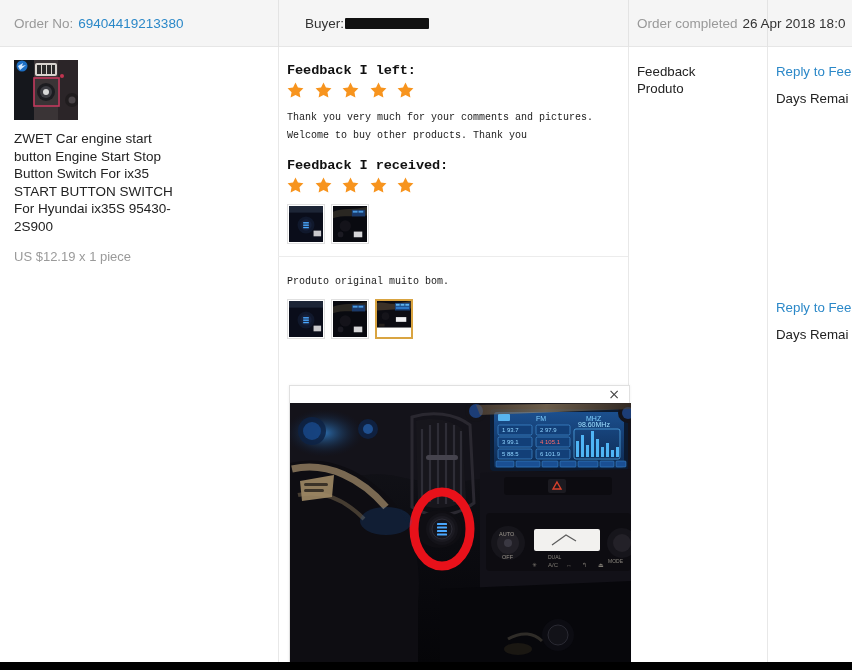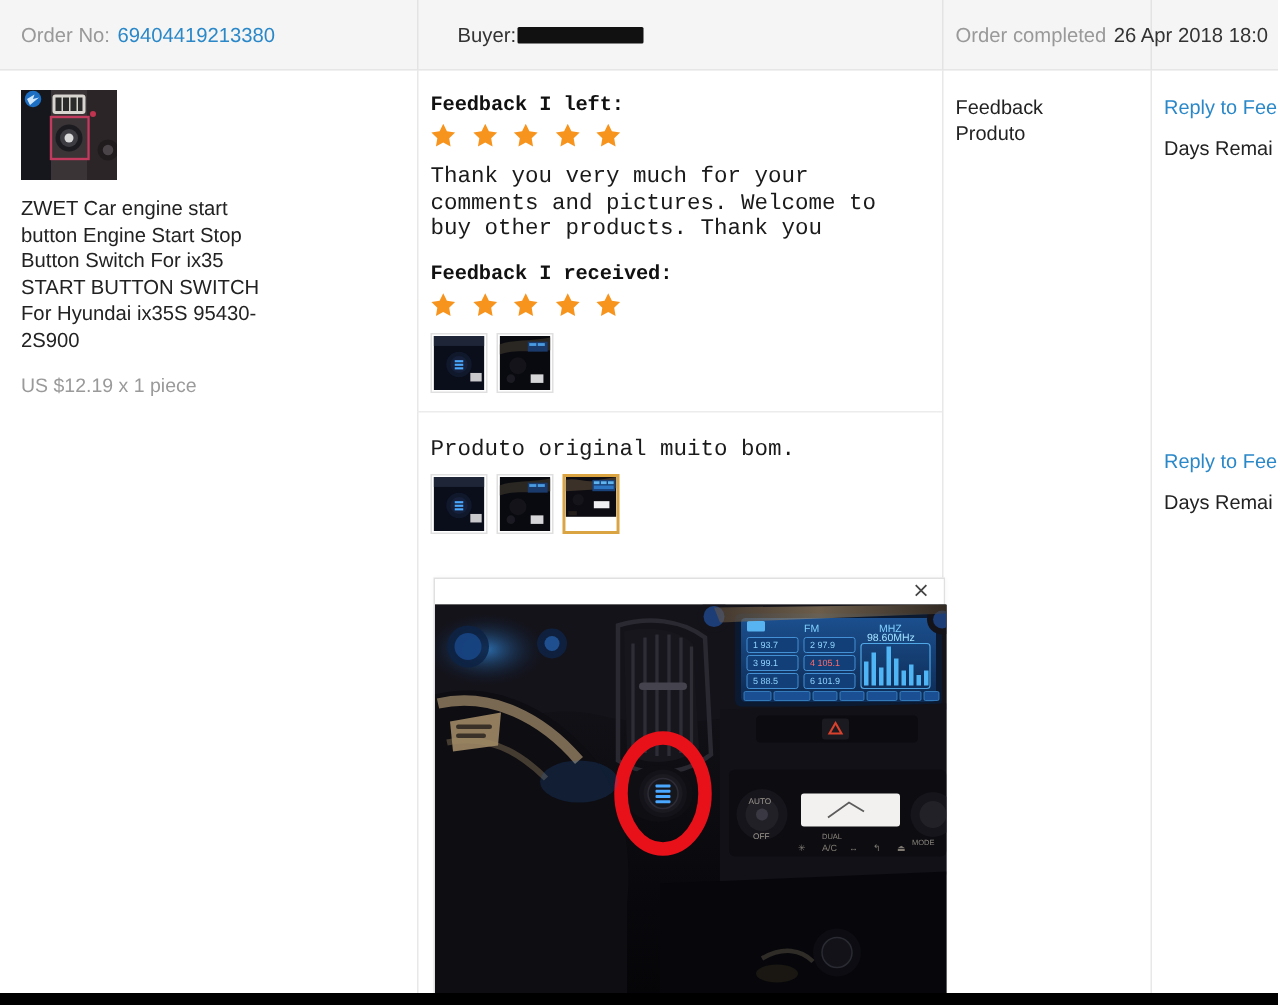--- a/index.html
+++ b/index.html
@@ -120,21 +120,21 @@
   .fb-head {
     font-size: 13.6px;
     font-weight: bold;
     color: #111;
     margin: 0 0 4px 0;
     letter-spacing: -0.1px;
   }
   .stars { line-height: 1; margin: 2px 0 7px 0; white-space: nowrap; }
   .stars svg { display: inline-block; margin-right: 1px; }
   .fb-text {
-    font-size: 15px;
+    font-size: 10px;
     line-height: 17.5px;
     color: #1a1a1a;
     margin: 0 0 14px 0;
     max-width: 330px;
   }
   .fb-text.tight { margin-bottom: 8px; }
 
   .thumb-row { display: flex; gap: 6px; margin-top: 6px; }
   .thumb {
     width: 38px; height: 40px;

